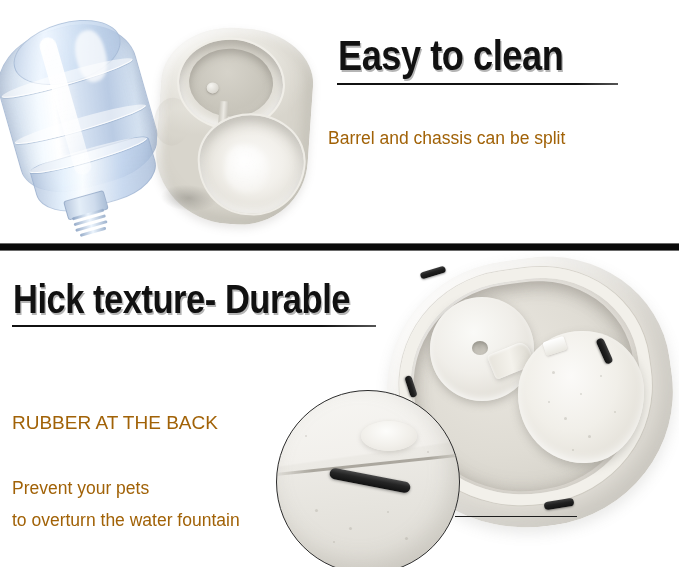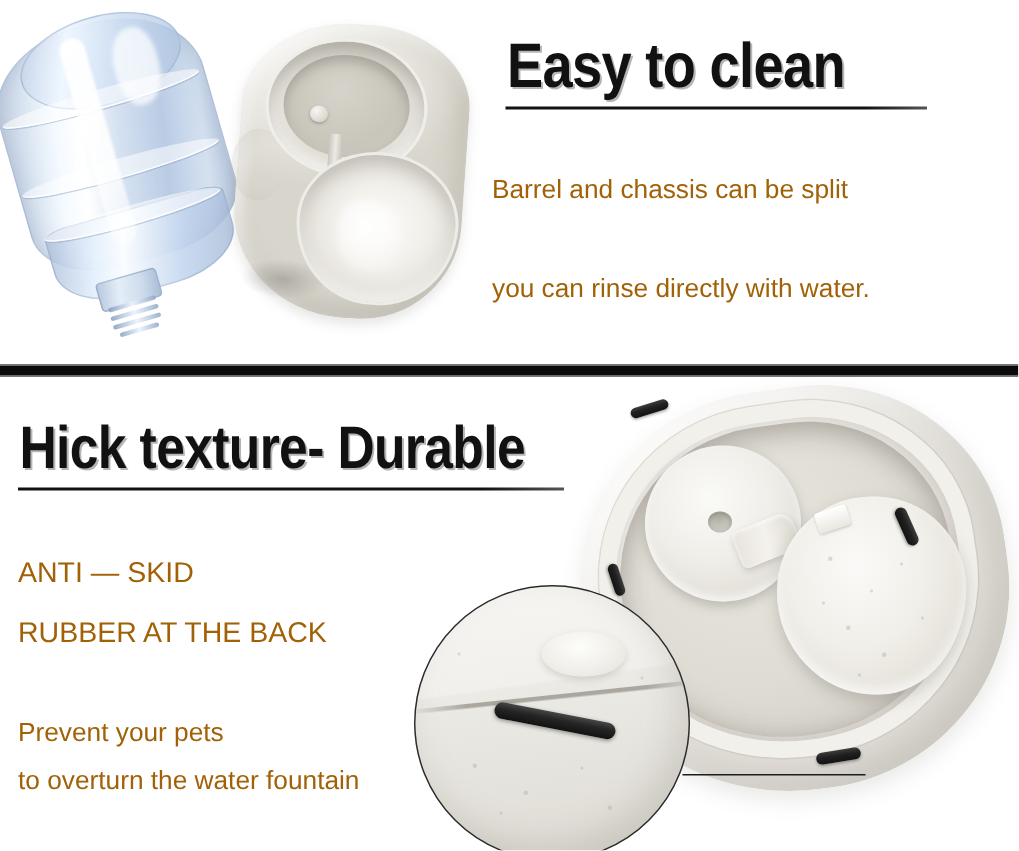--- a/index.html
+++ b/index.html
@@ -19,21 +19,21 @@
     background: #ffffff;
     overflow: hidden;
   }
 
   
   .panel {
     position: absolute;
     left: 0;
     width: 679px;
   }
-  .panel-top    { top: 4px;   height: 245px; }
+  .panel-top    { top: 16px;   height: 245px; }
   .panel-bottom { top: 250px; height: 317px; }
 
   .section-divider {
     position: absolute;
     left: 0;
     top: 243px;
     width: 679px;
     height: 6px;
     background: #0a0a0a;
     border-top: 1px solid #6a6a6a;
@@ -492,31 +492,29 @@
           <div class="bowl-top-sheen"></div>
         </div>
       </div>
 
     </div>
 
     <div class="headline t-headline">Easy to clean</div>
     <div class="headline-rule t-rule"></div>
 
     <div class="body-line t-line1">Barrel and chassis can be split</div>
-    <div class="body-line t-line2">you can rinse directly with water.</div>
   </div>
 
   <div class="section-divider"></div>
 
   <div class="panel panel-bottom"></div>
 
   <div class="headline b-headline">Hick texture- Durable</div>
   <div class="headline-rule b-rule"></div>
 
-  <div class="body-line b-line1">ANTI — SKID</div>
   <div class="body-line b-line2">RUBBER AT THE BACK</div>
   <div class="body-line b-line4">to overturn the water fountain</div>
   <div class="body-line b-line3">Prevent your pets</div>
 
   <div class="photo-bottom">
     <div class="under-shell"></div>
     <div class="under-cavity"></div>
     <div class="under-rim"></div>
 
     <div class="under-disc">

